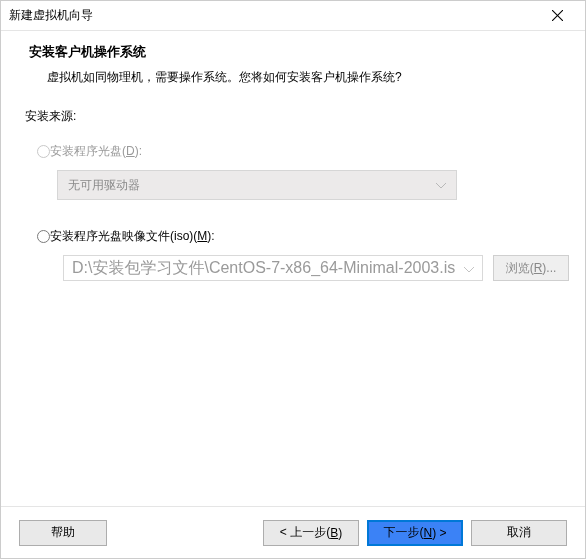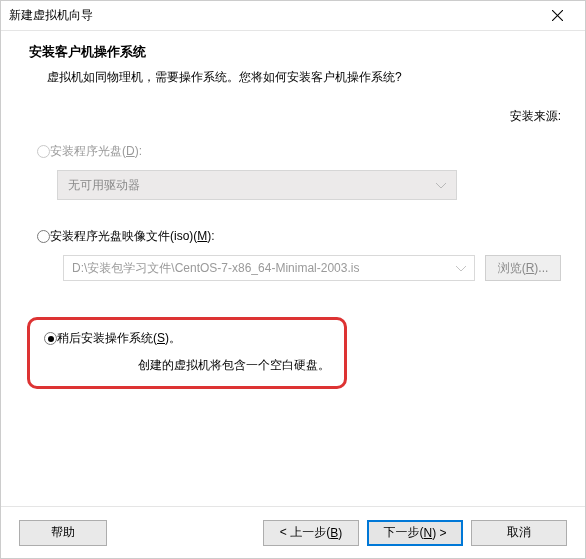--- a/index.html
+++ b/index.html
@@ -50,22 +50,21 @@
     color: #000;
     margin-bottom: 8px;
   }
   .header .desc {
     font-size: 12px;
     color: #000;
     padding-left: 18px;
   }
   .body {
     flex: 1;
-    padding: 6px 24px 10px 24px;
-    text-align: right;
+    padding: 6px 16px 10px 24px;
   }
   .src-label {
     font-size: 12px;
     color: #000;
     margin-bottom: 18px;
   }
   .option-row {
     display: flex;
     align-items: center;
     margin-left: 12px;
@@ -122,21 +121,21 @@
   .iso-input {
     flex: 1;
     height: 26px;
     border: 1px solid #d9d9d9;
     background: #fff;
     padding: 0 8px;
     display: flex;
     align-items: center;
     justify-content: space-between;
     color: #9a9a9a;
-    font-size: 12px;
+    font-size: 16px;
   }
   .iso-input .chev { color: #b0b0b0; }
   .browse-btn {
     width: 76px;
     height: 26px;
     border: 1px solid #cfcfcf;
     background: #efefef;
     color: #888;
     font-size: 12px;
     display: flex;
@@ -173,21 +172,21 @@
     font-size: 12px;
     color: #000;
     display: inline-flex;
     align-items: center;
     justify-content: center;
     padding: 0 10px;
   }
   .btn.default {
     border: 1px solid #0078d7;
     box-shadow: inset 0 0 0 1px #0078d7;
-    background: #e5e5e5;
+    background: #3b82f6;
   }
   .help-btn { min-width: 88px; justify-content: center; }
   .underline { text-decoration: underline; }
 </style>
 </head>
 <body>
 
 <div class="window">
 
   <div class="titlebar">
@@ -238,29 +237,20 @@
             </svg>
         </span>
       </div>
       <div class="browse-btn">
         <span>浏览(</span>
           <span class="underline">R</span>
           <span>)...</span>
       </div>
     </div>
 
-    <div class="highlight-box">
-      <div class="option-row">
-        <span class="radio checked"></span>
-        <span class="opt-label">
-          <span>稍后安装操作系统(</span><span class="underline">S</span><span>)。</span>
-        </span>
-      </div>
-      <div class="sub-desc">创建的虚拟机将包含一个空白硬盘。</div>
-    </div>
 
   </div>
 
   <div class="footer">
     <div class="btn help-btn">
       <span>帮助</span>
     </div>
     <div class="spacer"></div>
     <div class="btn">
       <span>&lt; 上一步(</span>

